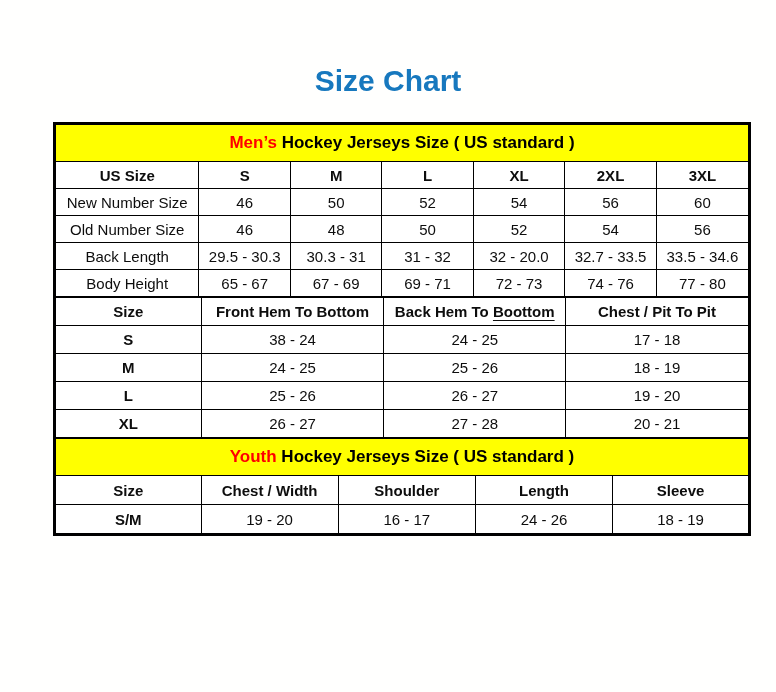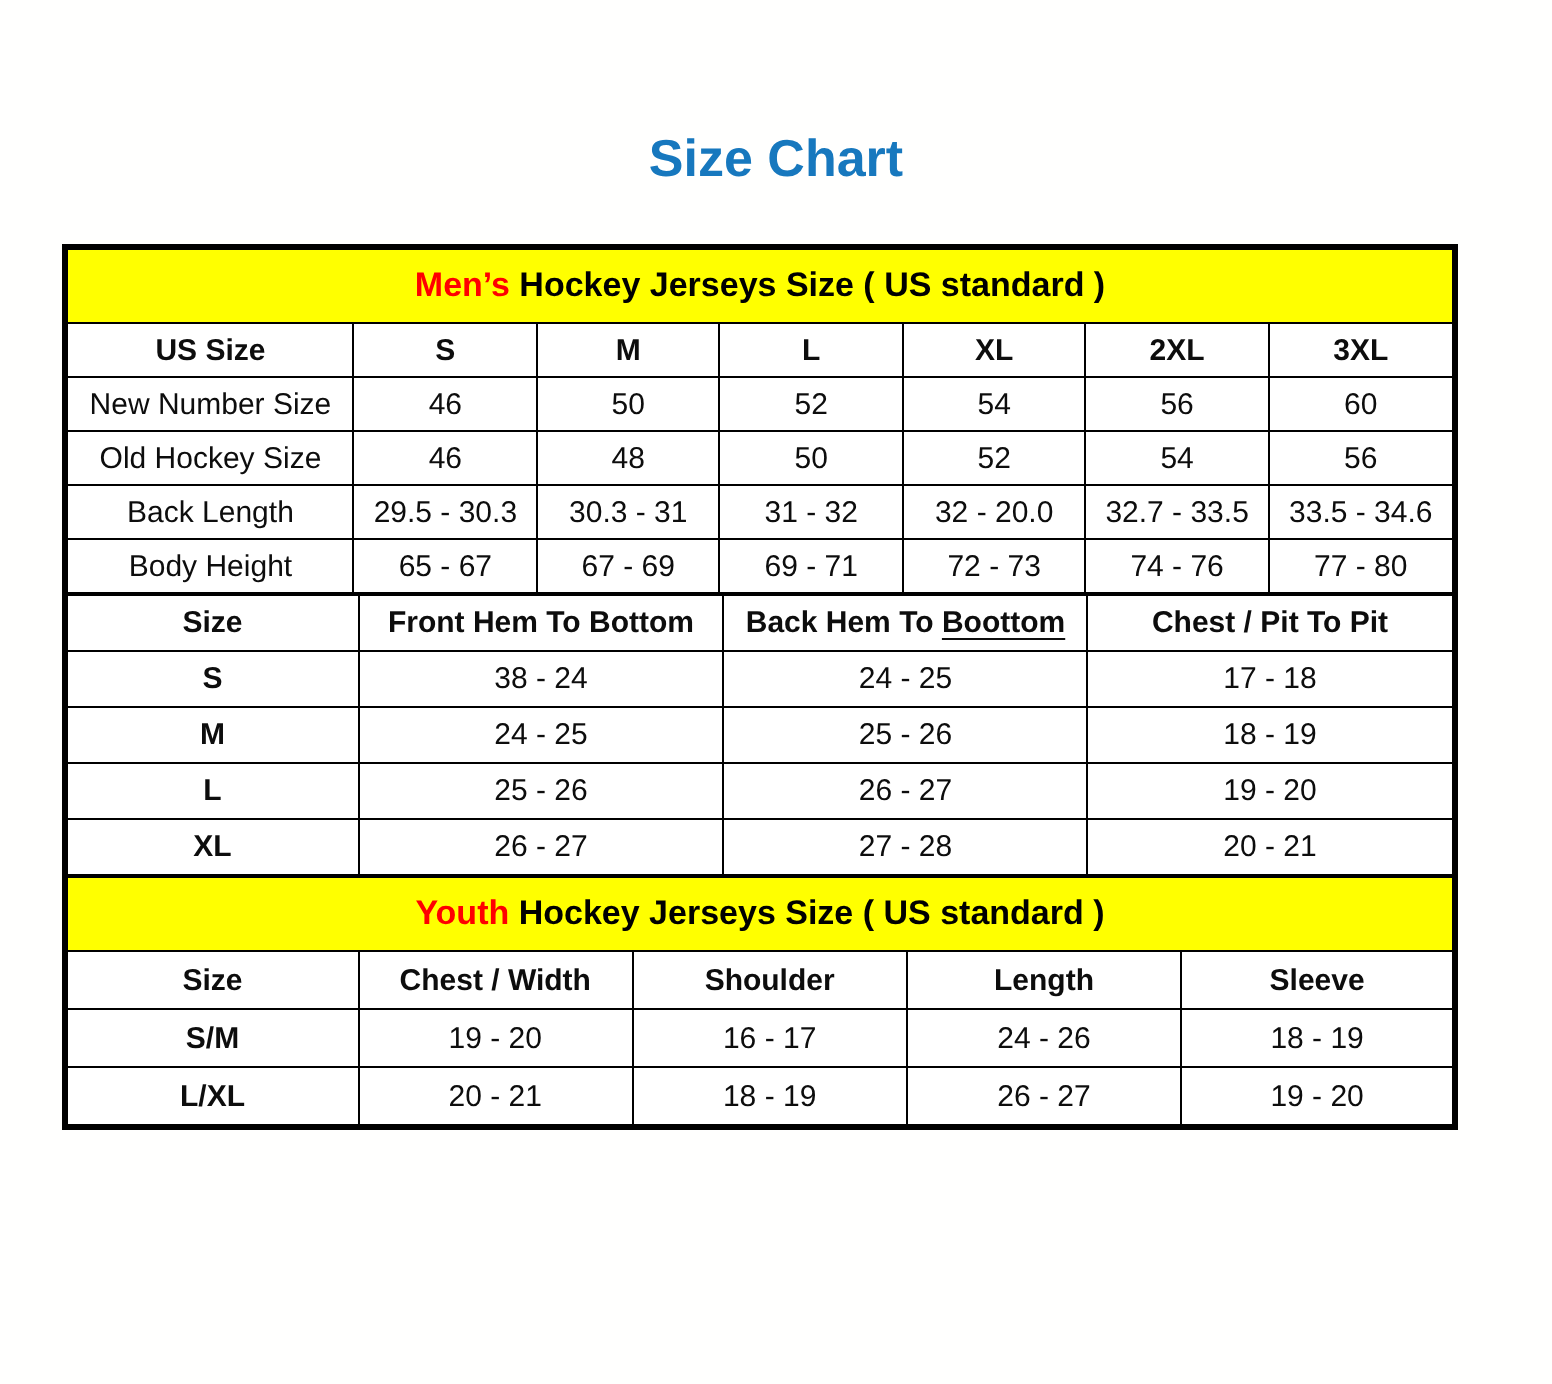--- a/index.html
+++ b/index.html
@@ -10,27 +10,27 @@
     position: relative;
     overflow: hidden;
     --blue: #1778BE;
     --yellow: #FFFF00;
     --red: #FF0000;
   }
   .title {
     position: absolute;
     top: 64px; left: 0; width: 776px;
     text-align: center;
-    font-size: 26px;
+    font-size: 30px;
     font-weight: bold;
     color: var(--blue);
   }
   .tables {
     position: absolute;
-    top: 122px; left: 31px; width: 698px;
+    top: 122px; left: 53px; width: 698px;
     border: 2px solid #000;
     background: #fff;
   }
   table { width: 100%; border-collapse: collapse; table-layout: fixed; }
   td, th {
     border: 1px solid #000;
     text-align: center;
     vertical-align: middle;
     color: #0d0d0d;
     font-size: 15px;
@@ -92,21 +92,21 @@
         <tr>
           <td>New Number Size</td>
           <td>46</td>
           <td>50</td>
           <td>52</td>
           <td>54</td>
           <td>56</td>
           <td>60</td>
         </tr>
         <tr>
-          <td>Old Hockey Size</td>
+          <td>Old Number Size</td>
           <td>46</td>
           <td>48</td>
           <td>50</td>
           <td>52</td>
           <td>54</td>
           <td>56</td>
         </tr>
         <tr>
           <td>Back Length</td>
           <td>29.5 - 30.3</td>
@@ -186,22 +186,15 @@
           <th>Length</th>
           <th>Sleeve</th>
         </tr>
         <tr>
           <th>S/M</th>
           <td>19 - 20</td>
           <td>16 - 17</td>
           <td>24 - 26</td>
           <td>18 - 19</td>
         </tr>
-        <tr>
-          <th>L/XL</th>
-          <td>20 - 21</td>
-          <td>18 - 19</td>
-          <td>26 - 27</td>
-          <td>19 - 20</td>
-        </tr>
       </tbody>
     </table>
 </div>
 
 </body></html>

